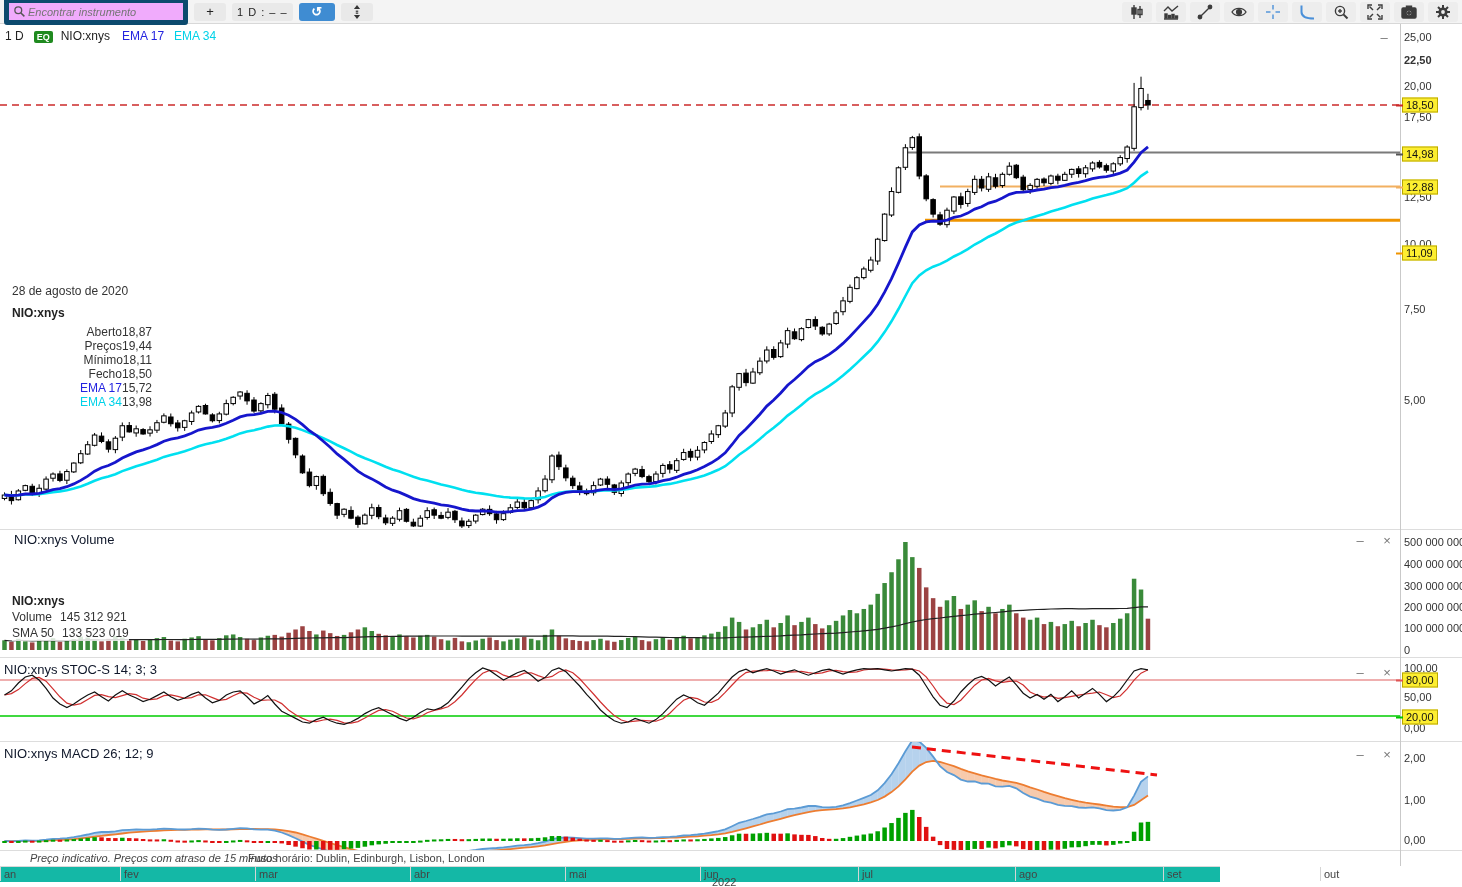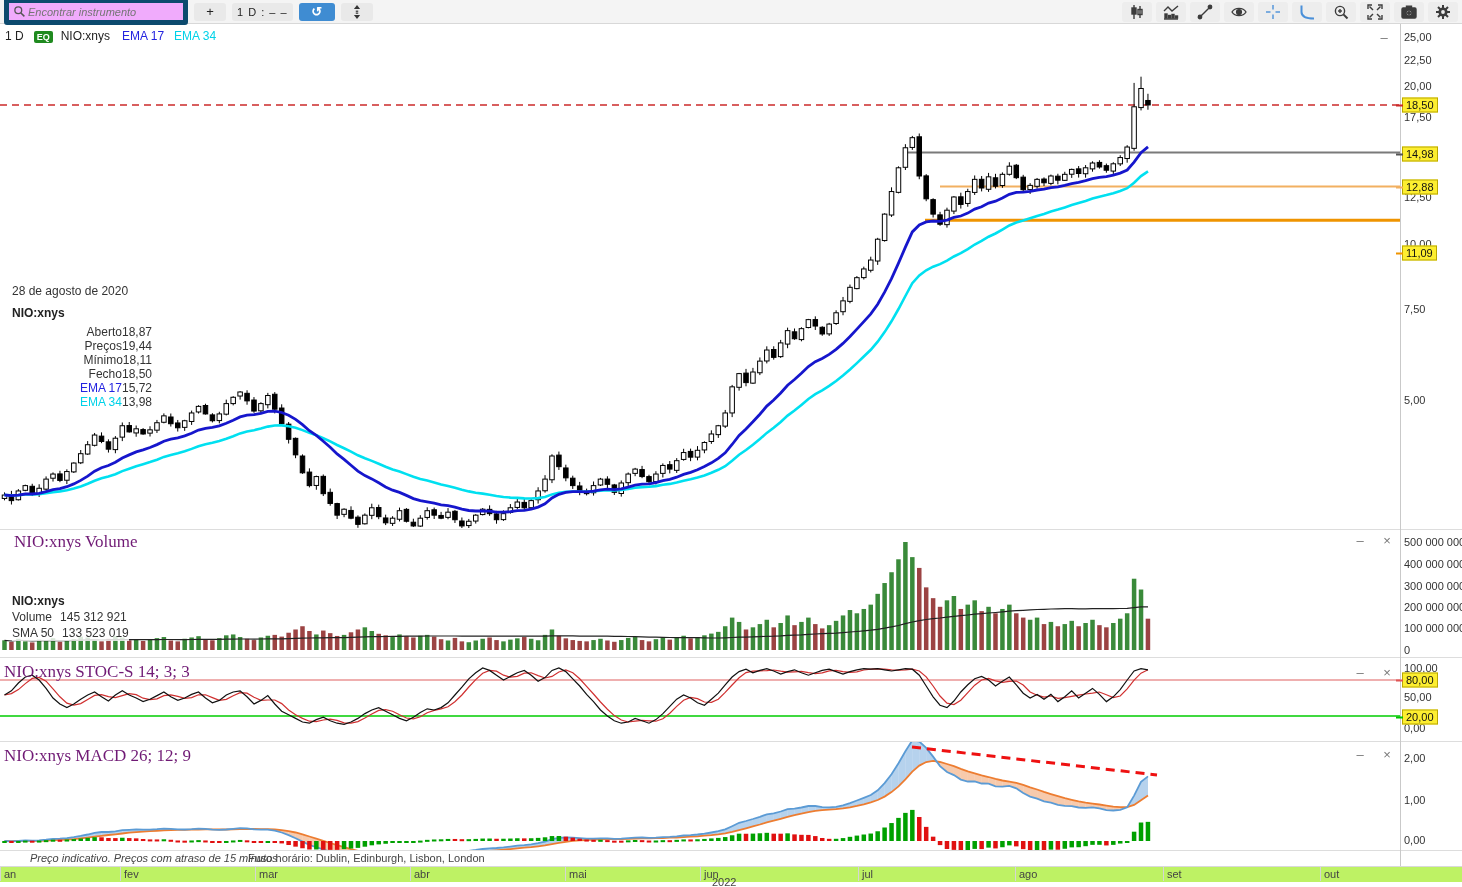--- a/index.html
+++ b/index.html
@@ -21,21 +21,21 @@
   .tb-ic{width:30px;height:20px;display:flex;align-items:center;justify-content:center;margin-left:4px;
          color:#3c3c3c;background:#ededed;border-radius:3px;cursor:pointer;}
   .tb-ic.active{color:#4a90d9;}
   
   .axis-border{position:absolute;left:1400px;top:24px;width:1px;height:842px;background:#c9c9c9;}
   .sep{position:absolute;left:0;width:1462px;height:1px;background:#ddd;}
   .axis-lab{position:absolute;left:1404px;font-size:11px;color:#333;white-space:nowrap;transform:translateY(-50%);}
   .tag{position:absolute;left:1402px;font-size:11px;color:#111;background:#fdee30;border:1px solid #b9a700;
        padding:0 3px;line-height:13px;transform:translateY(-50%);z-index:3;white-space:nowrap;}
   .tag .notch{position:absolute;left:-7px;top:50%;width:7px;height:2px;transform:translateY(-1px);}
-  .panel-head{position:absolute;font-size:17px;color:#701a75;z-index:2;font-family:Liberation Serif, serif;}
+  .panel-head{position:absolute;font-size:13px;color:#0f172a;z-index:2;}
   .panel-btn{position:absolute;z-index:3;width:16px;height:14px;color:#777;font-size:13px;line-height:13px;
              text-align:center;cursor:pointer;}
   svg.layer{position:absolute;left:0;overflow:hidden;}
   
   .legend{position:absolute;left:5px;top:29px;display:flex;align-items:flex-end;font-size:12px;z-index:2;}
   .legend .tf{color:#222;margin-right:10px;}
   .eq-badge{background:#1f8a1f;color:#fff;font-size:9px;font-weight:bold;padding:1px 3px;border-radius:2px;margin-right:8px;}
   .legend .sym{color:#222;margin-right:12px;}
   .legend .e17{color:#2323e0;margin-right:10px;}
   .legend .e34{color:#00d2e8;}
@@ -49,21 +49,21 @@
   .ptt .row.e17 span:last-child{color:#333;}
   .ptt .row.e34{color:#00d2e8;}
   .ptt .row.e34 span:last-child{color:#333;}
   .vtt{position:absolute;left:12px;top:593px;background:rgba(255,255,255,.82);font-size:12px;z-index:2;line-height:16px;}
   .vtt .sym{font-weight:bold;color:#222;}
   .vtt .row span:first-child{margin-right:8px;}
   
   .footer{position:absolute;top:852px;left:0;width:1462px;font-size:11px;color:#444;z-index:2;}
   .footer .f1{position:absolute;left:30px;top:0;font-style:italic;}
   .footer .f2{position:absolute;left:248px;top:0;}
-  .months{position:absolute;left:0;top:866px;width:1462px;height:15px;border-top:1px solid #d9d9d9;background:#bef264;}
+  .months{position:absolute;left:0;top:866px;width:1220px;height:15px;border-top:1px solid #d9d9d9;background:#14b8a6;}
   .m-tick{position:absolute;top:0;width:1px;height:14px;background:#d5d5d5;}
   .m-lab{position:absolute;top:1px;font-size:11px;color:#444;}
   .year{position:absolute;top:876px;font-size:11px;color:#444;z-index:2;}
 </style>
 </head>
 <body>
 
 <div class="app">
 
   <div class="toolbar">
@@ -1116,21 +1116,21 @@
       <div class="m-tick" style="left: 1163px;"></div>
       <div class="m-lab" style="left: 1167px;">set</div>
       <div class="m-tick" style="left: 1320px;"></div>
       <div class="m-lab" style="left: 1324px;">out</div>
     </div>
   <div class="year" id="year-lab" style="left: 712px;">2022</div>
 
   <div class="axis-border"></div>
   <div id="axis-labels">
       <div class="axis-lab" style="top: 37px;">25,00</div>
-      <div class="axis-lab" style="top: 60px;">22,50</div>
+      <div class="axis-lab" style="top: 60px; font-weight: bold;">22,50</div>
       <div class="axis-lab" style="top: 86px;">20,00</div>
       <div class="axis-lab" style="top: 117px;">17,50</div>
       <div class="axis-lab" style="top: 197px;">12,50</div>
       <div class="axis-lab" style="top: 244px;">10,00</div>
       <div class="axis-lab" style="top: 309px;">7,50</div>
       <div class="axis-lab" style="top: 400px;">5,00</div>
       <div class="tag" style="top: 105px;">18,50<span class="notch" style="background: rgb(204, 42, 42);"></span></div>
       <div class="tag" style="top: 154px;">14,98<span class="notch" style="background: rgb(85, 85, 85);"></span></div>
       <div class="tag" style="top: 187px;">12,88<span class="notch" style="background: rgb(242, 176, 97);"></span></div>
       <div class="tag" style="top: 221px; margin-top: 32px;">11,09<span class="notch" style="background: rgb(239, 148, 0);"></span></div>

